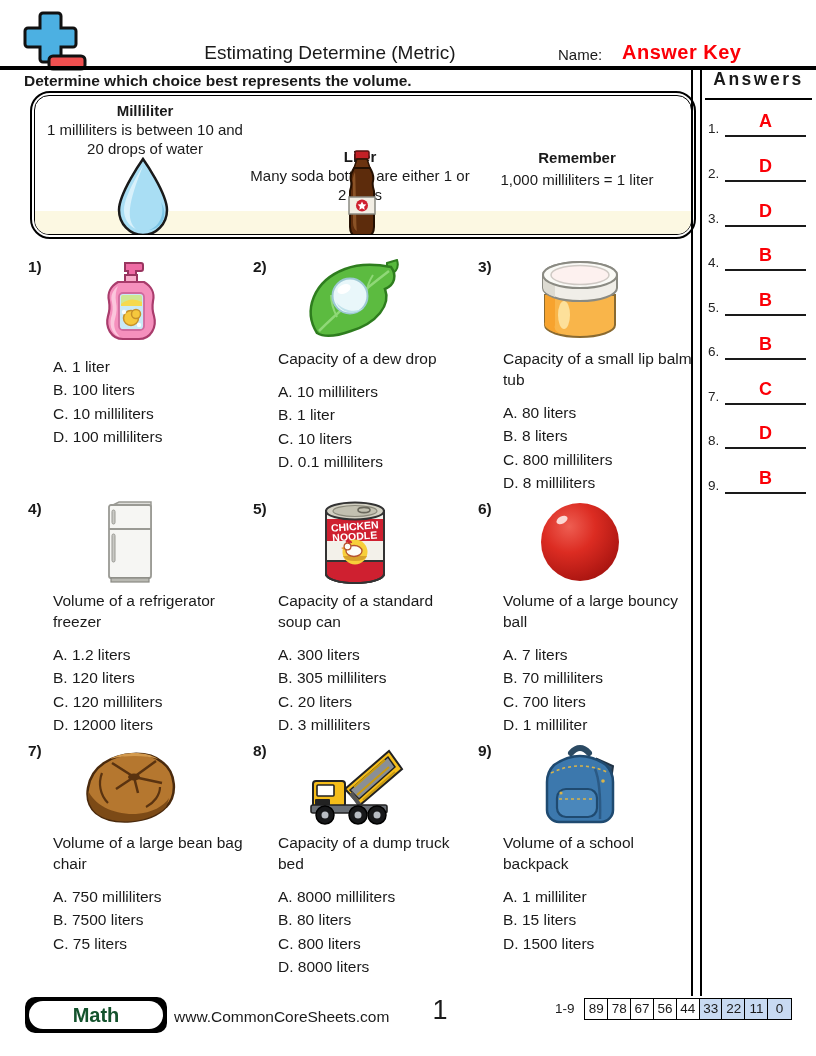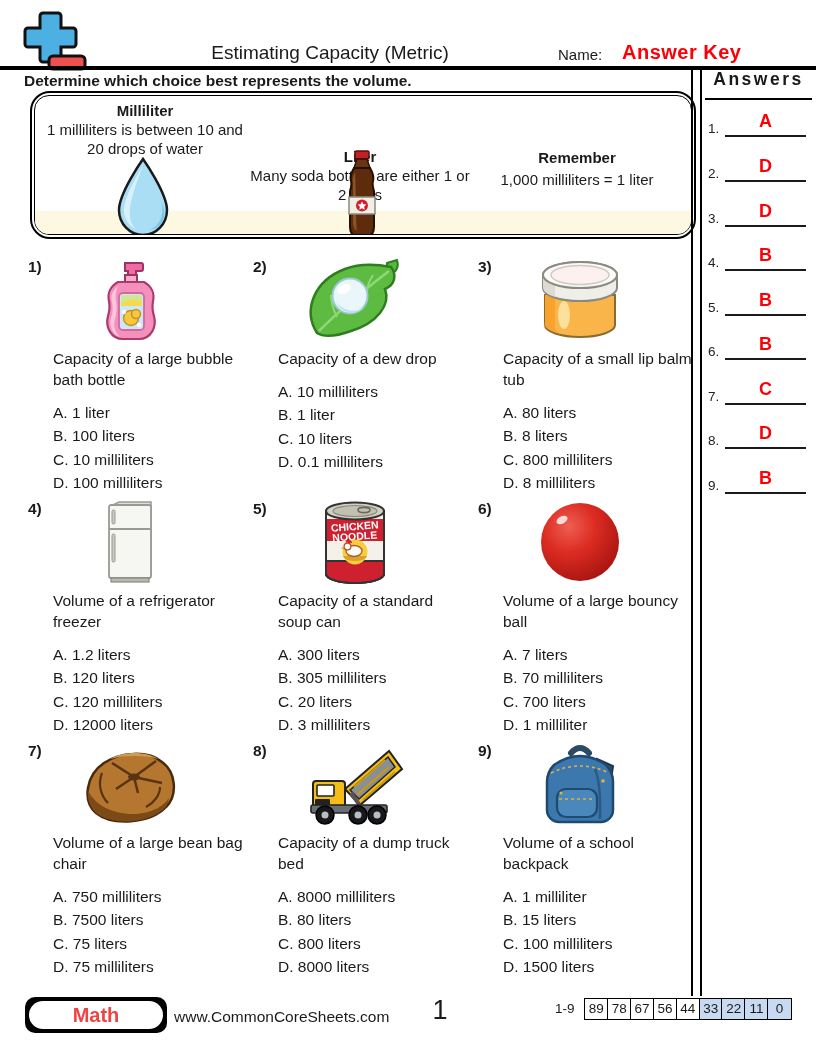--- a/index.html
+++ b/index.html
@@ -42,38 +42,38 @@
   .q{position:relative;}
   .q-num{position:absolute;left:3px;top:3px;font-size:15.5px;font-weight:bold;}
   .q-img{height:89px;margin-left:22px;width:165px;display:flex;justify-content:center;align-items:flex-start;padding-top:4px;box-sizing:border-box;}
   .q-prompt{margin-left:28px;width:192px;font-size:15.5px;line-height:21px;margin-top:4px;}
   .q-opts{margin-left:28px;margin-top:11px;font-size:15.5px;}
   .q-opt{line-height:23.3px;}
 
   
   .badge{left:25px;top:997px;width:142px;height:36px;background:#000;border-radius:10px;}
   .badge-in{position:absolute;left:4px;right:4px;top:4px;bottom:4px;background:#fff;border-radius:14px;
-            display:flex;align-items:center;justify-content:center;font-size:20px;font-weight:bold;color:#ef4444;}
+            display:flex;align-items:center;justify-content:center;font-size:20px;font-weight:bold;color:#14532d;}
   .website{left:174px;top:1008px;font-size:15.5px;}
   .page-num{left:415px;top:995px;width:50px;text-align:center;font-size:27px;}
   .score-range{left:555px;top:1001px;font-size:13.5px;}
   .score-table{left:584px;top:998px;display:flex;}
   .score-cell{width:22.5px;height:19.5px;border:1.6px solid #000;margin-left:-1.6px;display:flex;align-items:center;justify-content:center;
               font-size:13.5px;background:#fff;}
   .score-cell:first-child{margin-left:0;}
   .score-cell.hl{background:#c8daf2;}
 </style>
 </head>
 <body>
 
 <svg class="abs logo" viewBox="0 0 76 64">
   <path d="M27,3 h15 a3,3 0 0 1 3,3 v12 h12 a3,3 0 0 1 3,3 v13 a3,3 0 0 1 -3,3 h-12 v12 a3,3 0 0 1 -3,3 h-15 a3,3 0 0 1 -3,-3 v-12 h-12 a3,3 0 0 1 -3,-3 v-13 a3,3 0 0 1 3,-3 h12 v-12 a3,3 0 0 1 3,-3 z" fill="#4cb0e2" stroke="#111" stroke-width="3"></path>
   <rect x="33" y="46" width="36" height="13" rx="4" fill="#f05050" stroke="#111" stroke-width="3"></rect>
 </svg>
-<div class="abs hdr-title">Estimating Capacity (Metric)</div>
+<div class="abs hdr-title">Estimating Determine (Metric)</div>
 <div class="abs name-label">Name:</div>
 <div class="abs name-value">Answer Key</div>
 <div class="abs hdr-rule"></div>
 <div class="abs instructions">Determine which choice best represents the volume.</div>
 
 <div class="abs infobox">
   <div class="infobox-inner">
     <div class="info-strip"></div>
     <div class="info-col col-ml">
       <div class="t">Milliliter</div>
@@ -158,21 +158,20 @@
         <path d="M26,27 c-5,4 -8,10 -6,16 c1,6 1,10 -1,16 c-2,9 2,17 9,19 c-5,-5 -7,-11 -5,-18 c2,-7 2,-12 1,-17 c-1,-6 0,-12 2,-16 z" fill="#fbc6dc"></path>
         <rect x="27" y="34" width="25" height="37" rx="4" fill="#c9e9f6" stroke="#d06a9d" stroke-width="1.8"></rect>
         <rect x="29" y="36" width="21" height="11" rx="2" fill="#cfe793"></rect>
         <path d="M29,45 q10,-8 21,-2 v4 h-21 z" fill="#f5d94e"></path>
         <circle cx="39" cy="59" r="7.5" fill="#f6c83d" stroke="#c7902a" stroke-width="1.5"></circle>
         <circle cx="44" cy="55" r="4.5" fill="#f6c83d" stroke="#c7902a" stroke-width="1.5"></circle>
         <circle cx="32" cy="53" r="2.2" fill="#fff" opacity=".9"></circle>
         <circle cx="47" cy="66" r="2.2" fill="#fff" opacity=".9"></circle>
       </svg>
     </div>
-    <div class="q-prompt">Capacity of a large bubble bath bottle</div>
     <div class="q-opts">
       <div class="q-opt">A. 1 liter</div>
       <div class="q-opt">B. 100 liters</div>
       <div class="q-opt">C. 10 milliliters</div>
       <div class="q-opt">D. 100 milliliters</div>
     </div>
   </div>
 
   <div class="q">
     <div class="q-num">2)</div>
@@ -303,21 +302,20 @@
         <path d="M22,30 C18,40 20,52 28,60 M80,44 C80,52 74,60 66,64" stroke="#5a3310" stroke-width="2.2" fill="none"></path>
         <ellipse cx="54" cy="34" rx="6" ry="3.5" fill="#5a3310"></ellipse>
         <path d="M30,16 C44,8 66,8 78,16 C66,12 44,12 30,16 Z" fill="#d39a4e"></path>
       </svg>
     </div>
     <div class="q-prompt">Volume of a large bean bag chair</div>
     <div class="q-opts">
       <div class="q-opt">A. 750 milliliters</div>
       <div class="q-opt">B. 7500 liters</div>
       <div class="q-opt">C. 75 liters</div>
-      <div class="q-opt">D. 75 milliliters</div>
     </div>
   </div>
 
   <div class="q">
     <div class="q-num">8)</div>
     <div class="q-img">
       <svg width="100" height="84" viewBox="0 0 100 84">
         <polygon points="40,46 84,8 97,26 55,62" fill="#f5bd1a" stroke="#222" stroke-width="2"></polygon>
         <polygon points="45,47 83,14 90,24 54,56" fill="#8a8f95" stroke="#222" stroke-width="1.5"></polygon>
         <path d="M52,52 l32,-28 M58,57 l32,-28 M49,44 l31,-27" stroke="#c79a12" stroke-width="2" fill="none"></path>
@@ -355,21 +353,20 @@
         <rect x="20" y="46" width="40" height="28" rx="9" fill="#4a87bb" stroke="#1f4a70" stroke-width="2.2"></rect>
         <path d="M22,56 h36" stroke="#d9b44a" stroke-width="1.6" stroke-dasharray="3 3"></path>
         <circle cx="24" cy="50" r="1.6" fill="#d9b44a"></circle>
         <circle cx="66" cy="38" r="1.8" fill="#d9b44a"></circle>
       </svg>
     </div>
     <div class="q-prompt">Volume of a school backpack</div>
     <div class="q-opts">
       <div class="q-opt">A. 1 milliliter</div>
       <div class="q-opt">B. 15 liters</div>
-      <div class="q-opt">C. 100 milliliters</div>
       <div class="q-opt">D. 1500 liters</div>
     </div>
   </div>
 
 </div>
 
 <div class="abs badge">
   <div class="badge-in">Math</div>
 </div>
 <div class="abs website">www.CommonCoreSheets.com</div>

